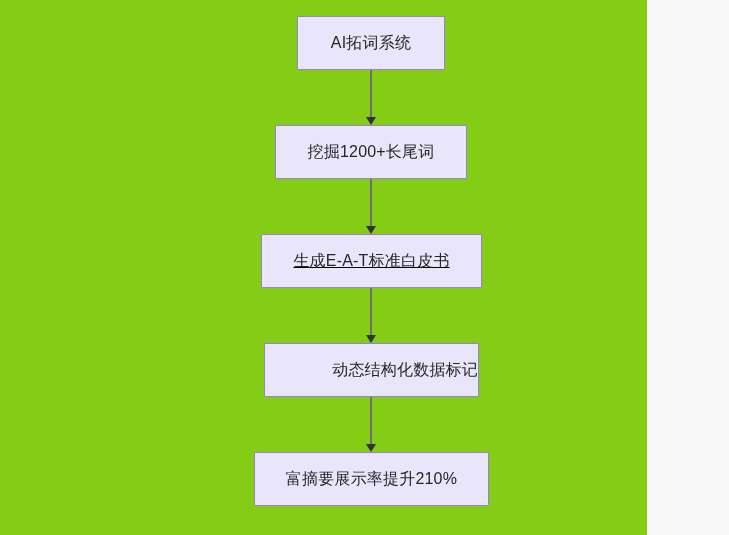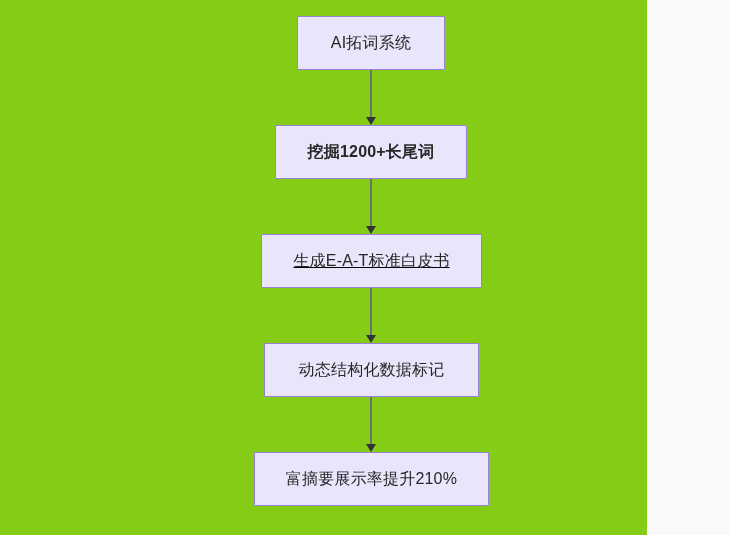--- a/index.html
+++ b/index.html
@@ -55,23 +55,23 @@
     bottom: 0;
     width: 0;
     height: 0;
     border-left: 5px solid transparent;
     border-right: 5px solid transparent;
     border-top: 8px solid #333333;
   }
 
   
   #node-0 { left: 297px; top: 16px;  width: 148px; }
-  #node-1 { left: 275px; top: 125px; width: 192px; font-weight: bold; }
+  #node-1 { left: 275px; top: 125px; width: 192px; }
   #node-2 { left: 261px; top: 234px; width: 221px; text-decoration: underline; }
-  #node-3 { left: 264px; top: 343px; width: 215px; }
+  #node-3 { left: 264px; top: 343px; width: 215px; justify-content: flex-end; }
   #node-4 { left: 254px; top: 452px; width: 235px; }
 
   
   #edge-0 { left: 364px; top: 70px;  height: 55px; }
   #edge-1 { left: 364px; top: 179px; height: 55px; }
   #edge-2 { left: 364px; top: 288px; height: 55px; }
   #edge-3 { left: 364px; top: 397px; height: 55px; }
   #edge-0 .edge-line,
   #edge-1 .edge-line,
   #edge-2 .edge-line,

